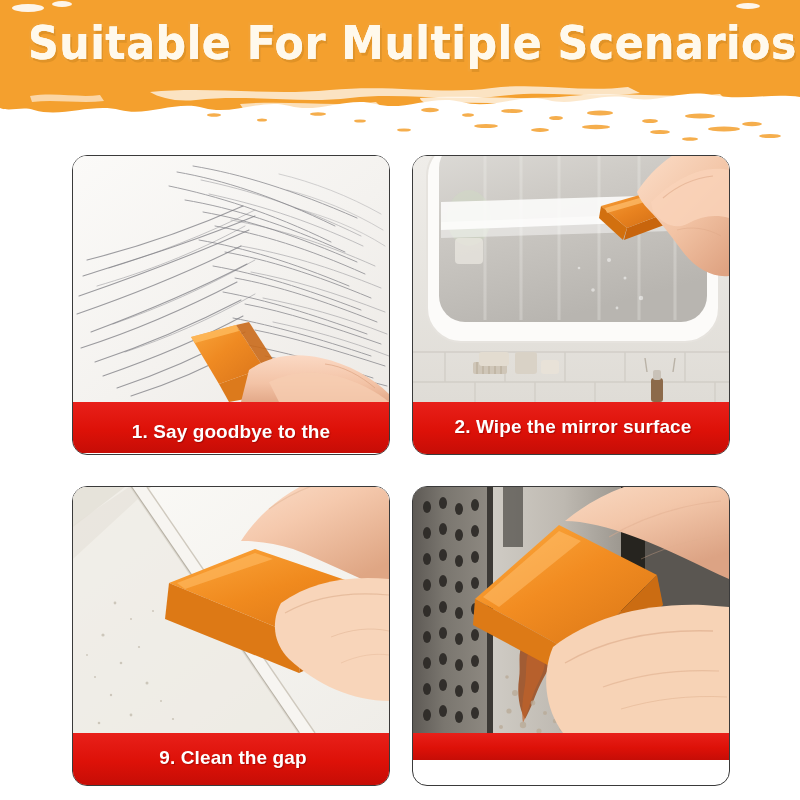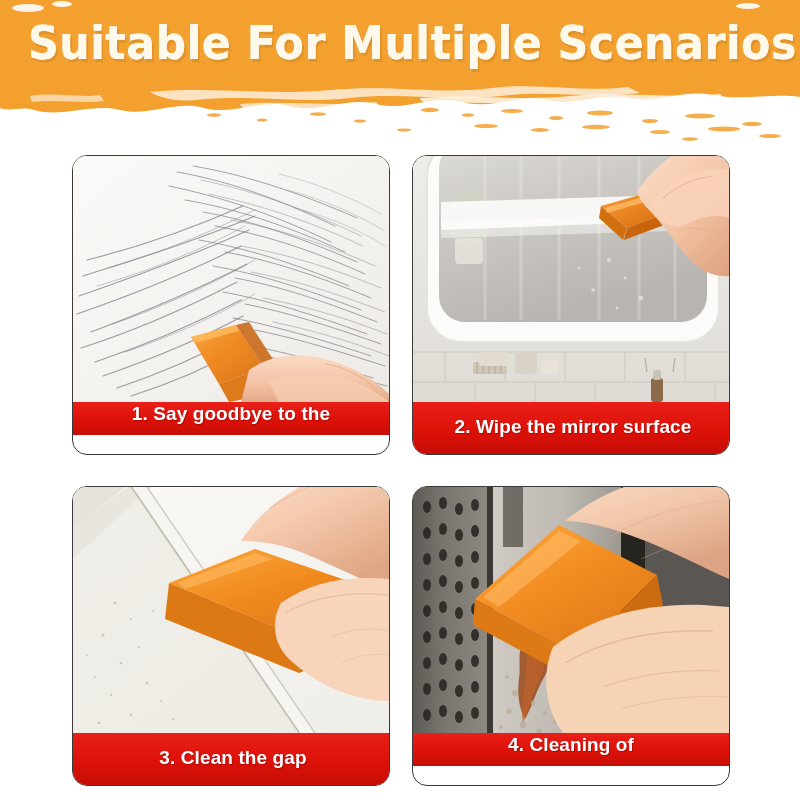--- a/index.html
+++ b/index.html
@@ -102,21 +102,21 @@
     font-family: "Liberation Sans", sans-serif;
     font-weight: bold;
     font-size: 19px;
     line-height: 24px;
     text-align: center;
     padding: 8px 6px 10px 6px;
     letter-spacing: 0.1px;
     text-shadow: 1px 1px 1px rgba(110,0,0,0.45);
     box-sizing: border-box;
   }
-  .caption.two-line { padding: 0 6px 9px 6px; }
+  .caption.two-line { padding: 18px 6px 9px 6px; }
   .caption.one-line { padding: 13px 6px 15px 10px; }
   .cap-line { display: block; }
 </style>
 </head>
 <body>
 
 <div class="banner">
   <svg width="800" height="148" viewBox="0 0 800 148">
     <defs>
       <clipPath id="brushclip">
@@ -456,21 +456,21 @@
             <path d="M208,116 C236,96 272,88 316,92 L316,214
                      C280,214 244,198 216,172 C200,156 198,134 208,116 Z" fill="#F8D5BA"></path>
             <path d="M212,126 C240,110 274,104 316,108" stroke="#DCAE8C" stroke-width="1.2" fill="none" opacity="0.6"></path>
             <path d="M258,150 C278,142 298,140 316,144" stroke="#DCAE8C" stroke-width="1" fill="none" opacity="0.45"></path>
             <path d="M268,176 C286,168 302,166 316,168" stroke="#DCAE8C" stroke-width="0.9" fill="none" opacity="0.4"></path>
             <path d="M196,22 C218,6 246,-6 276,-10" stroke="#E0B394" stroke-width="1.2" fill="none" opacity="0.5"></path>
           </g>
         </svg>
       </div>
       <div class="caption one-line">
-        <span class="cap-line">3. Clean the gap</span>
+        <span class="cap-line">9. Clean the gap</span>
       </div>
     </div>
 
     <div class="card">
       <div class="photo">
         <svg width="316" height="246" viewBox="0 0 316 246">
           <defs>
             <linearGradient id="eraser4" x1="0.1" y1="0" x2="0.9" y2="1">
               <stop offset="0%" stop-color="#FBA93F"></stop>
               <stop offset="45%" stop-color="#F28C21"></stop>
@@ -578,17 +578,16 @@
                      C132,222 128,188 140,160 Z" fill="#F7D3B6"></path>
             <path d="M152,176 C190,154 240,142 300,144" stroke="#DCAA88" stroke-width="1.3" fill="none" opacity="0.6"></path>
             <path d="M190,200 C224,188 262,182 306,184" stroke="#DCAA88" stroke-width="1.1" fill="none" opacity="0.5"></path>
             <path d="M208,222 C242,212 276,208 314,210" stroke="#DCAA88" stroke-width="1" fill="none" opacity="0.45"></path>
             <path d="M196,50 C230,30 268,18 308,14" stroke="#DFAE8E" stroke-width="1.2" fill="none" opacity="0.45"></path>
             <path d="M228,72 C258,58 288,50 316,48" stroke="#DFAE8E" stroke-width="1" fill="none" opacity="0.35"></path>
           </g>
         </svg>
       </div>
       <div class="caption two-line">
-        <span class="cap-line">4. Cleaning of</span>
       </div>
     </div>
   </div>
 </div>
 
 </body></html>

